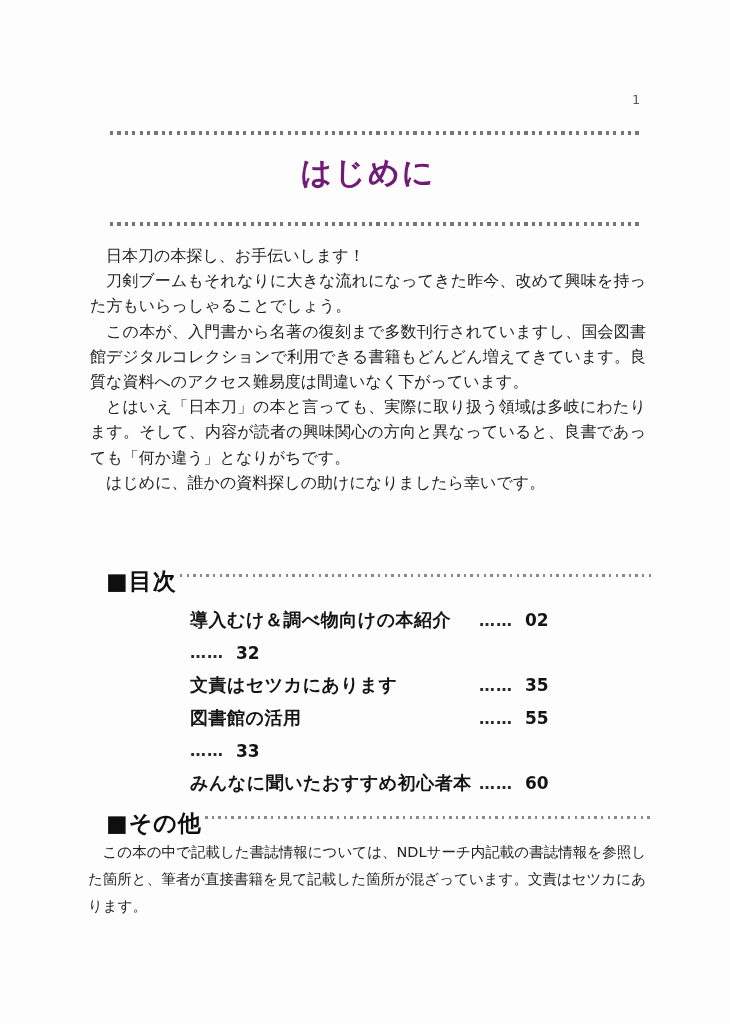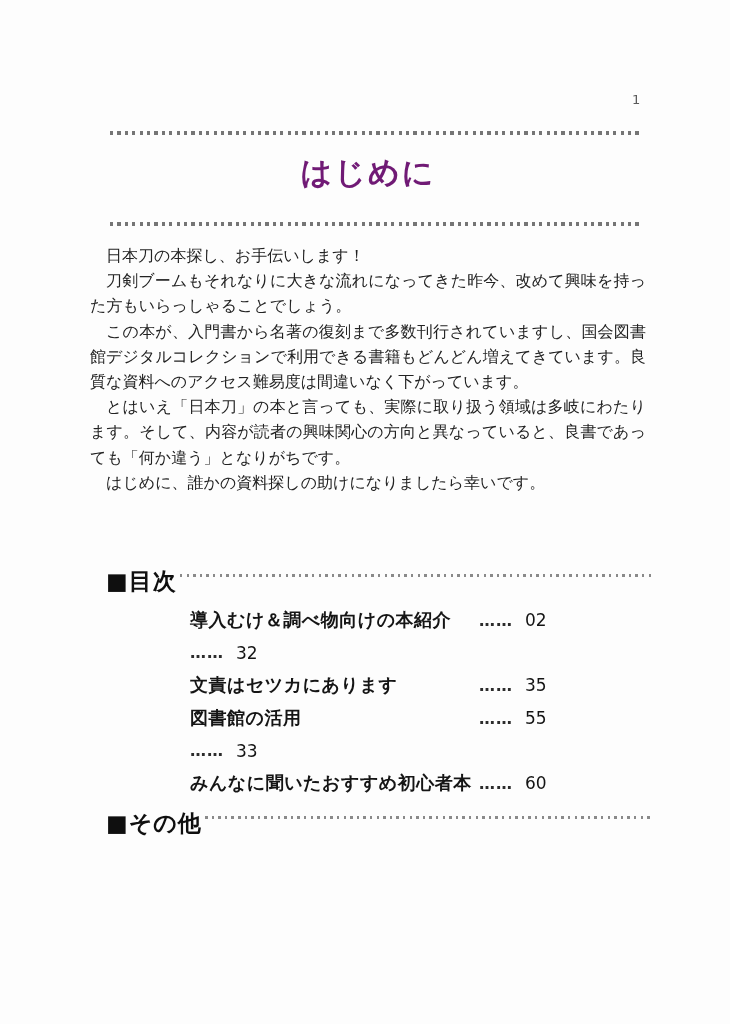--- a/index.html
+++ b/index.html
@@ -122,21 +122,21 @@
   .toc-leader {
     font-size: 16px;
     font-weight: bold;
     color: #2c2c2c;
     letter-spacing: 1px;
   }
   .toc-page {
     margin-left: 12px;
     width: 34px;
     font-size: 17px;
-    font-weight: normal;
+    font-weight: bold;
     color: #141414;
   }
   .other-paragraph {
     position: absolute;
     top: 839px;
     left: 88px;
     width: 558px;
     margin: 0;
     font-size: 14.5px;
     line-height: 27px;
@@ -200,14 +200,15 @@
       <span class="toc-leader">……</span>
       <span class="toc-page">60</span>
     </li>
   </ul>
 
   <div class="section-heading other-heading">
     <span class="heading-text">■その他</span>
     <span class="heading-dots"></span>
   </div>
 
+  <p class="other-paragraph">この本の中で記載した書誌情報については、NDLサーチ内記載の書誌情報を参照した箇所と、筆者が直接書籍を見て記載した箇所が混ざっています。文責はセツカにあります。</p>
 
 </div>
 
 </body></html>

